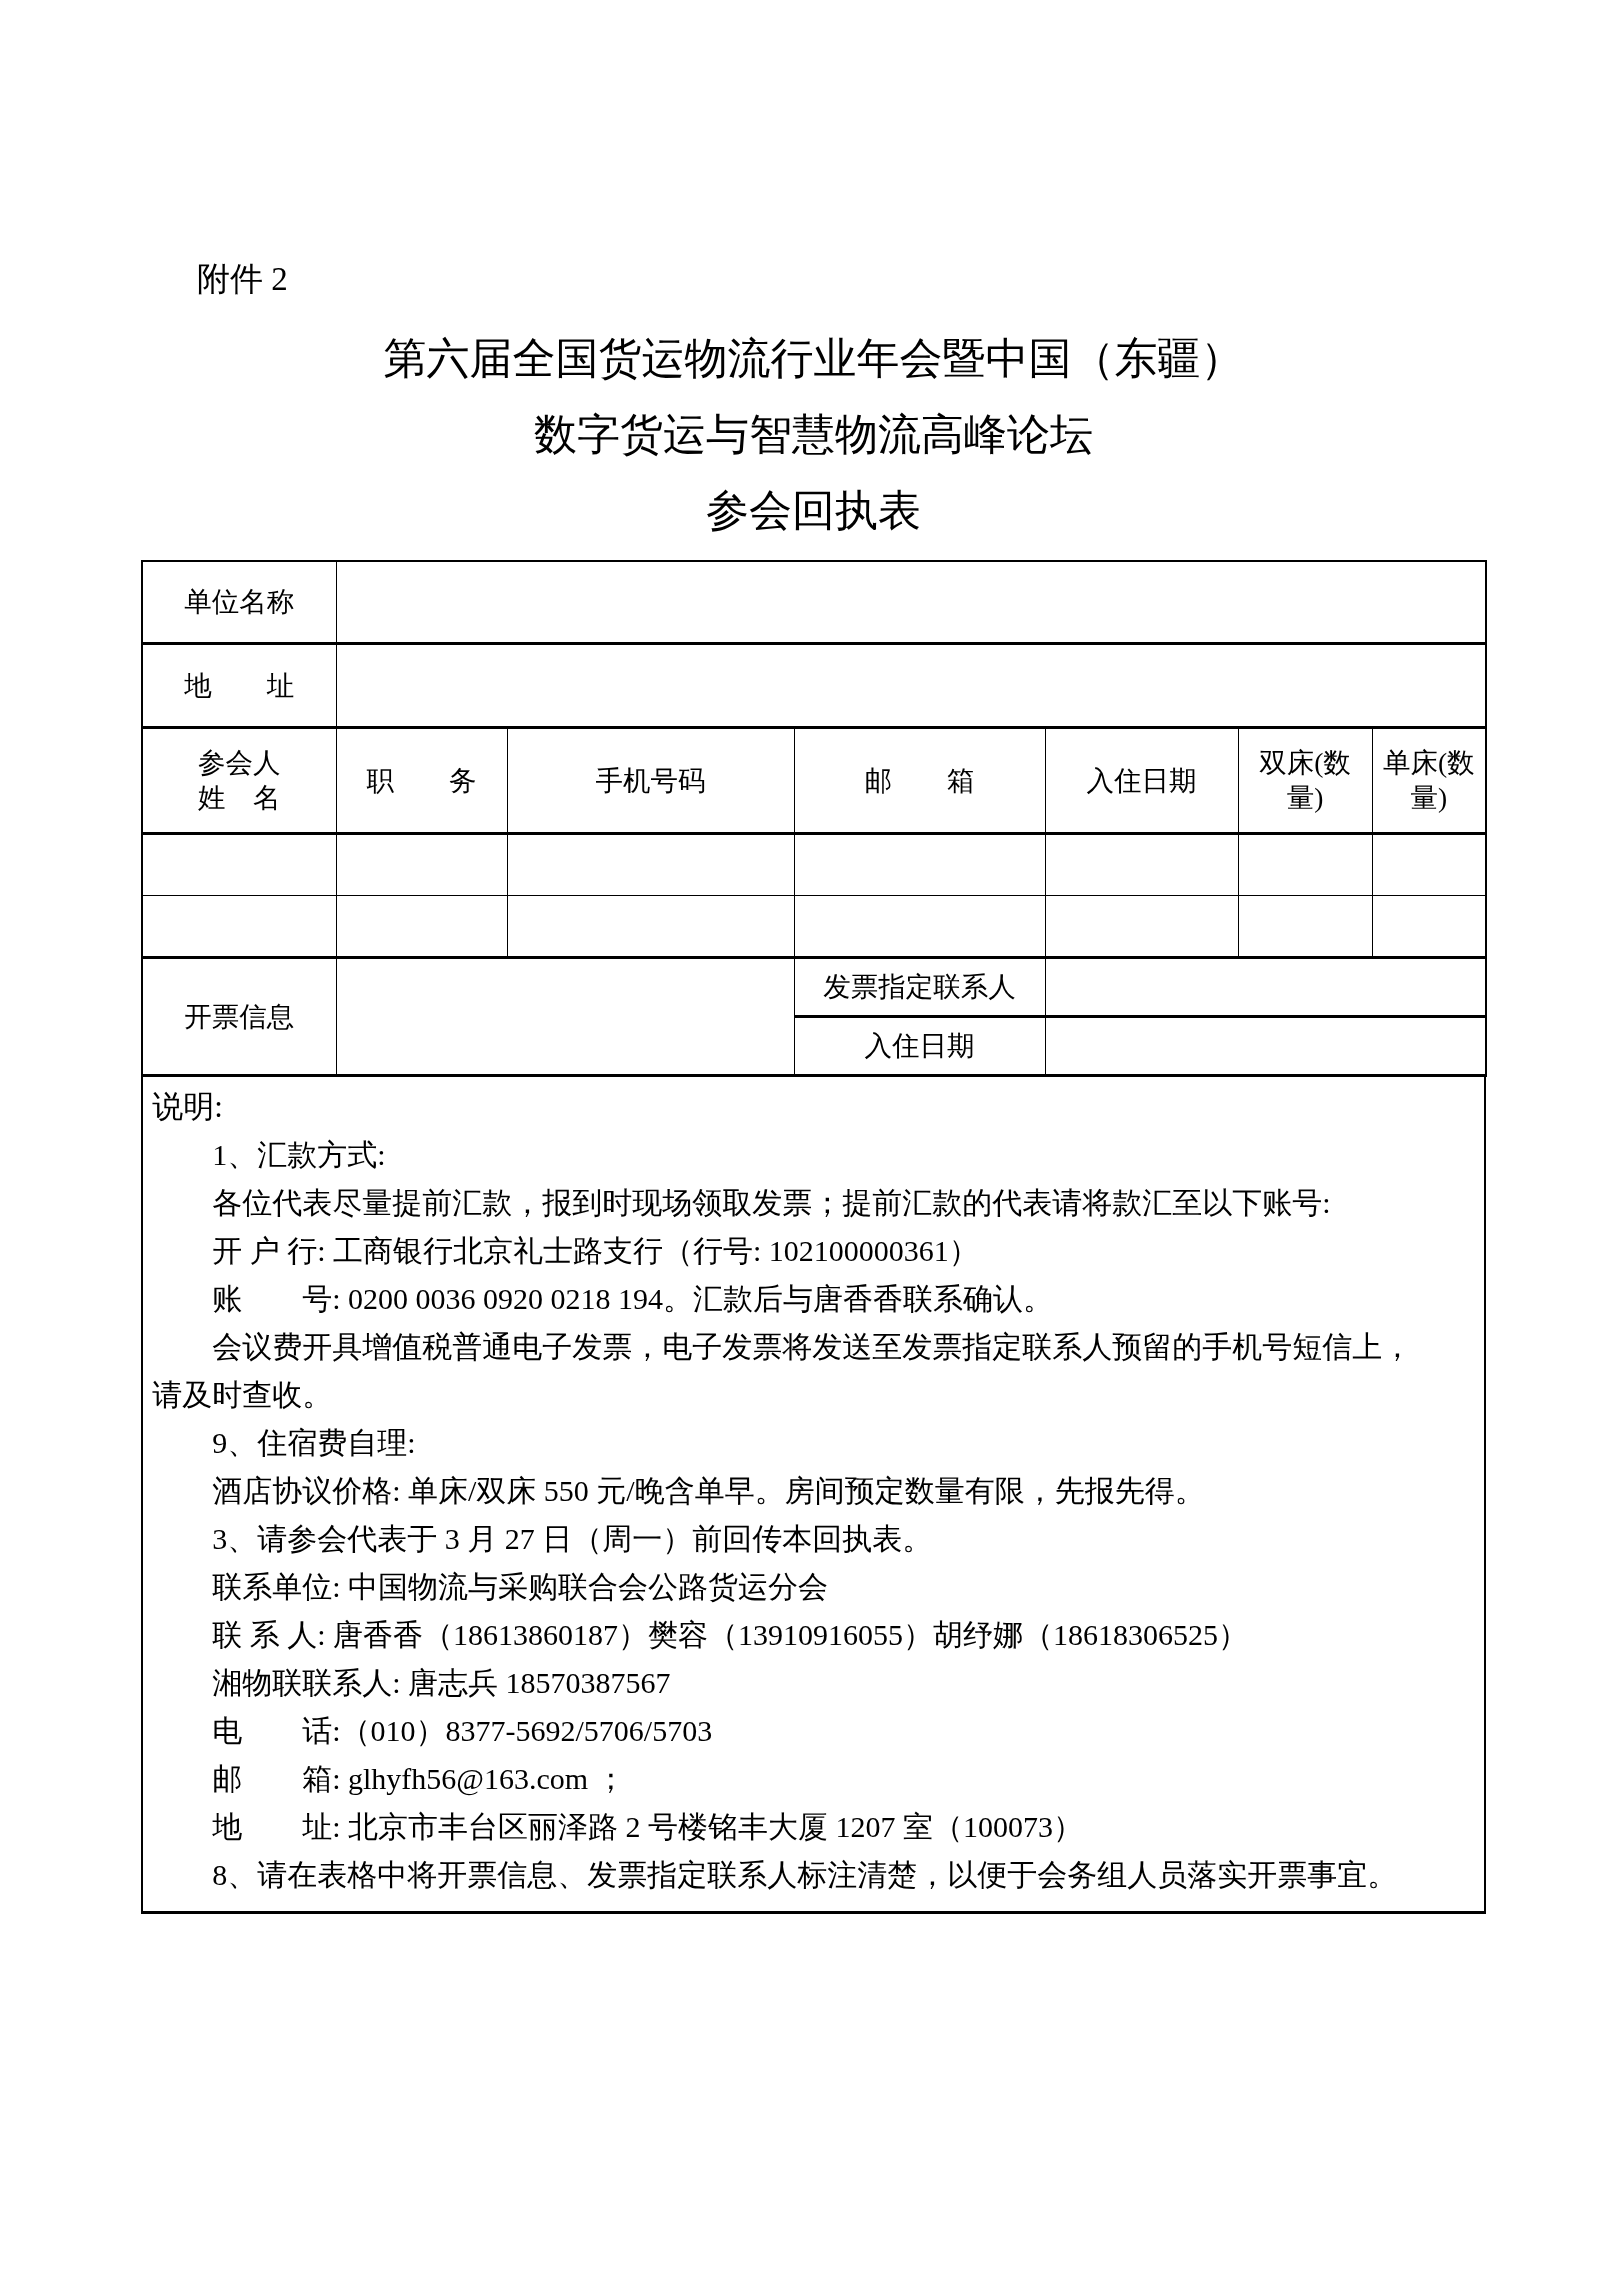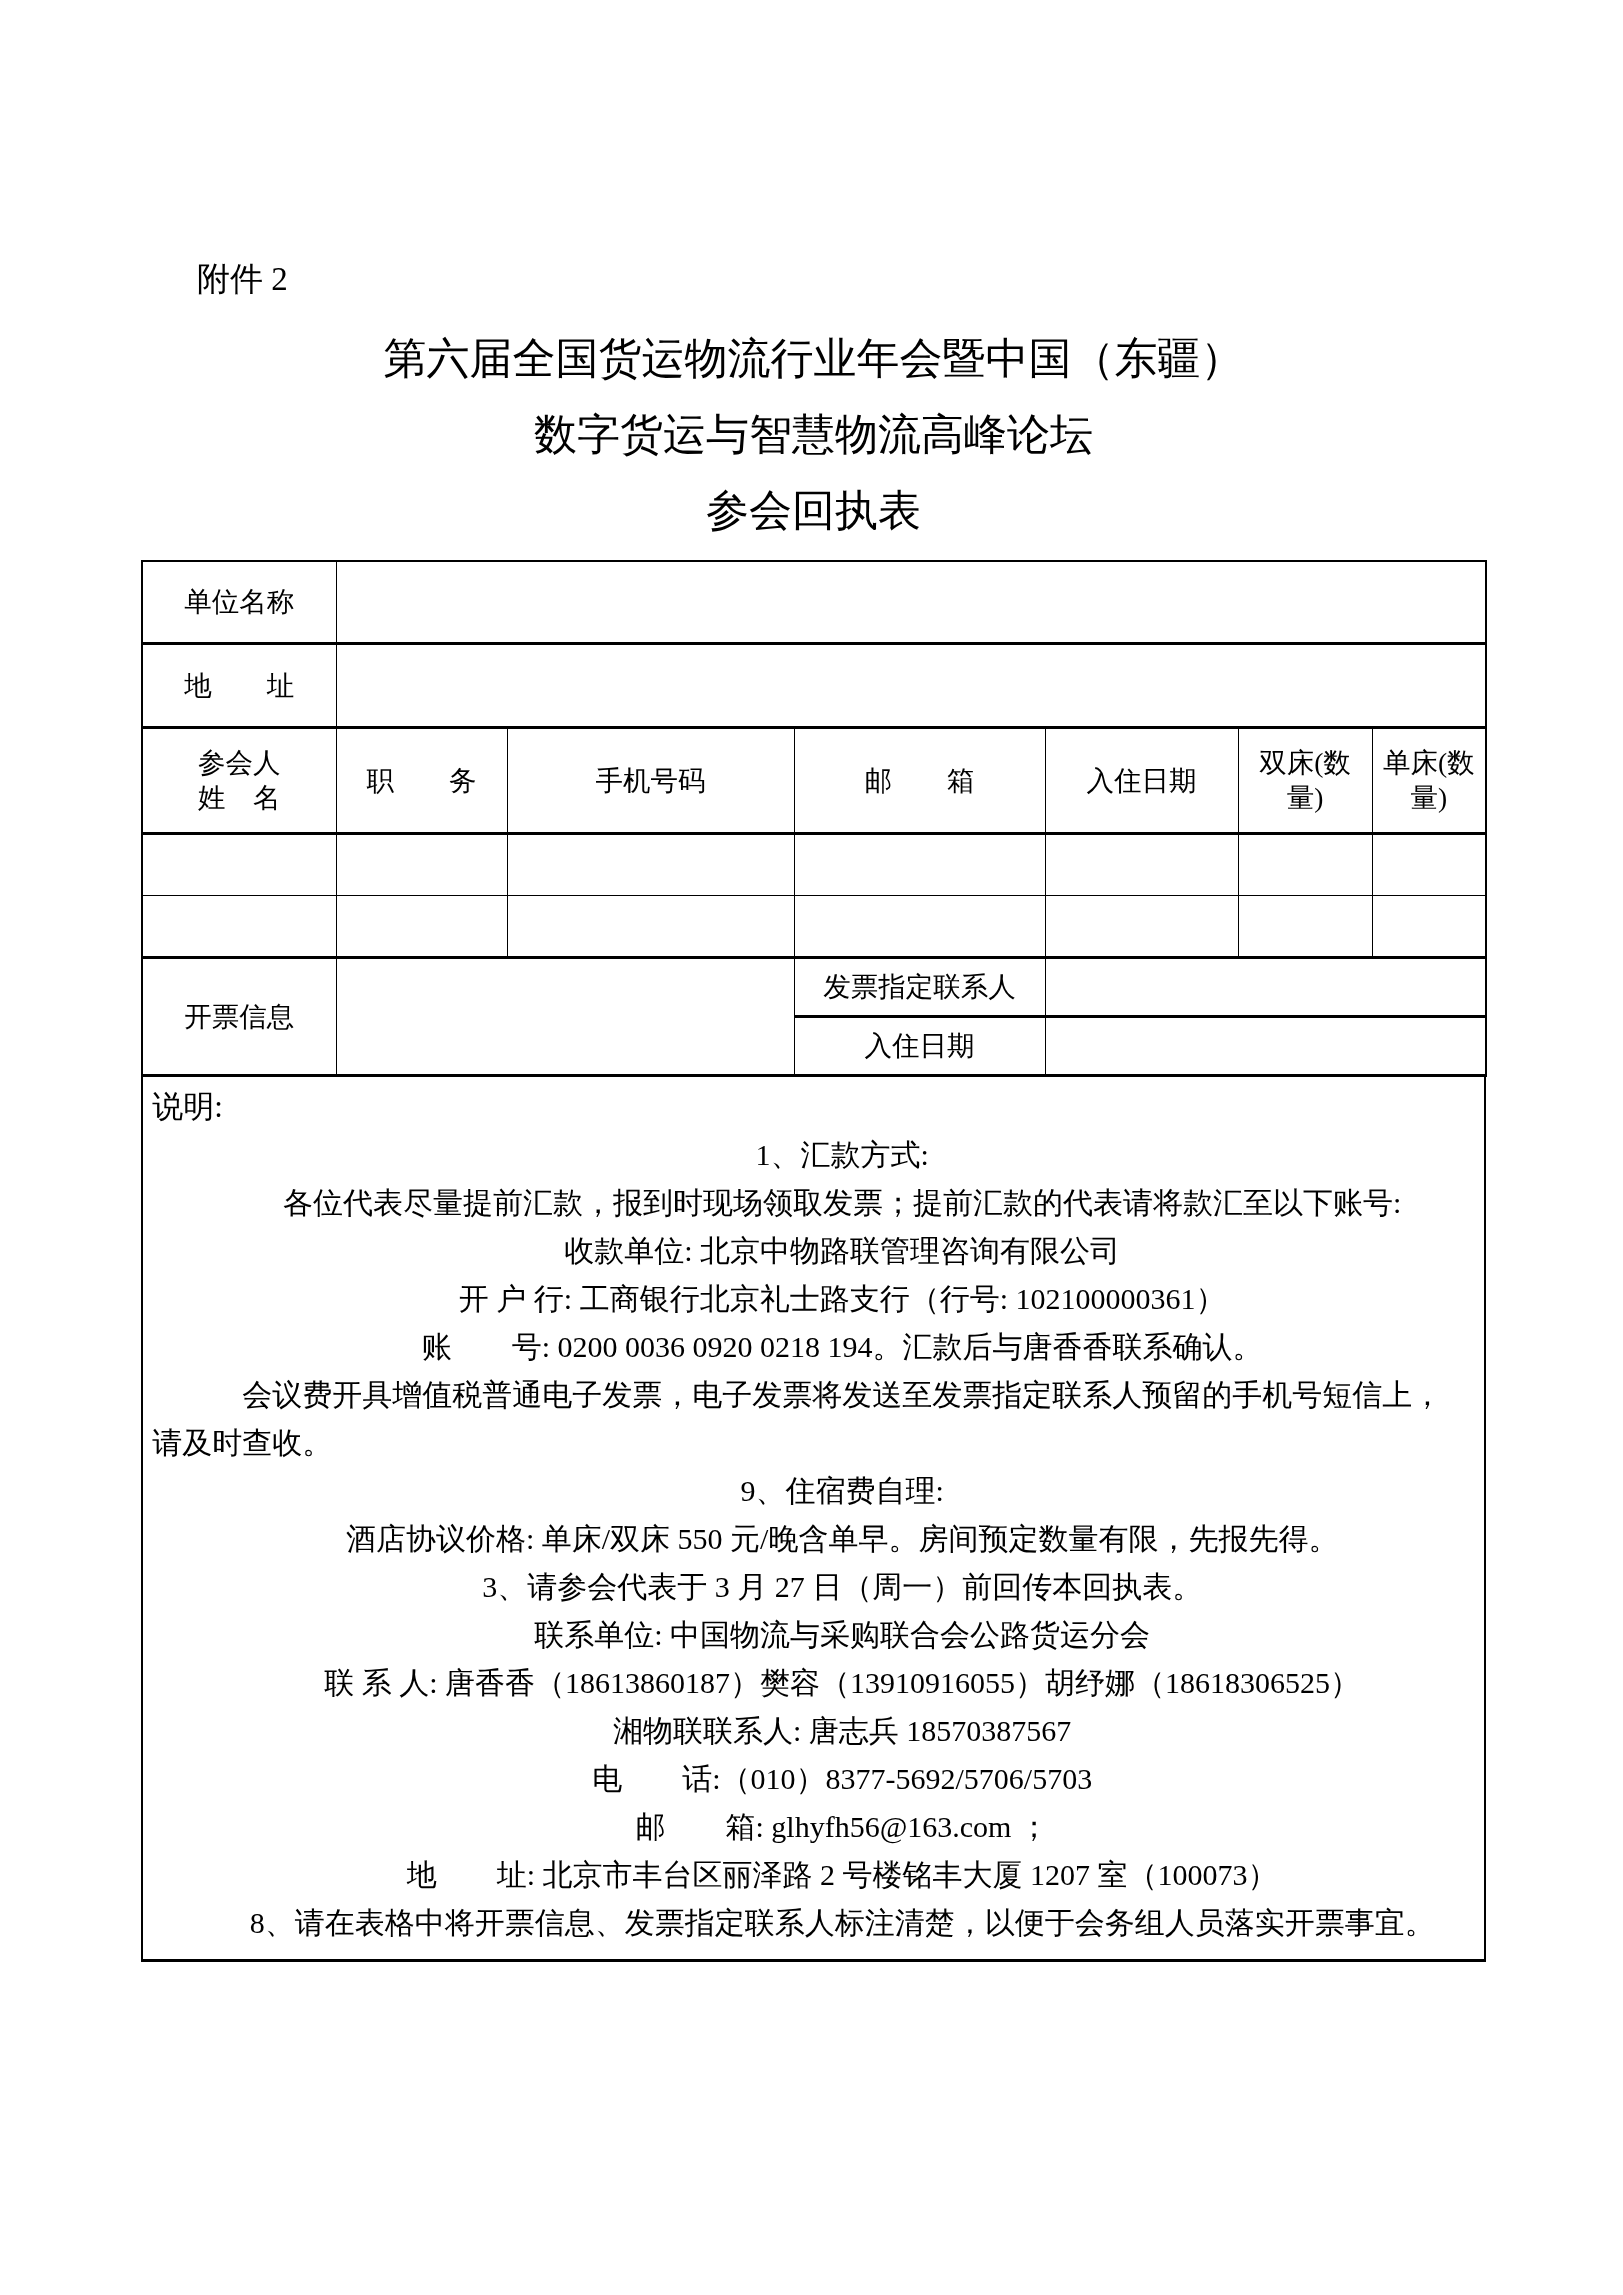--- a/index.html
+++ b/index.html
@@ -30,21 +30,21 @@
   .r-blank{height:62px}.r-sub{height:59px}
   td.prewrap{white-space:pre-line;}
   .notes{
     box-sizing:border-box;width:1345px;
     border:2.6px solid #000;border-top:none;border-bottom:3.9px solid #000;
     padding:6.5px 11.8px 11.8px 9.2px;
     font-size:30px;line-height:48px;
   }
   .notes .heading{font-weight:normal;font-size:31px;white-space:nowrap;}
   .notes .line{white-space:nowrap;}
-  .notes .indent{padding-left:60px;text-align:center;}
+  .notes .indent{padding-left:60px;}
   .page-number{
     position:absolute;right:204px;top:2080px;
     font-size:30px;letter-spacing:1.3px;white-space:nowrap;
   }
 </style>
 </head>
 <body>
 
 <div class="page">
   <div class="content">
@@ -114,21 +114,20 @@
         <td>入住日期</td>
         <td colspan="3"></td>
       </tr>
     </tbody>
       </table>
 
     <div class="notes">
       <div class="heading">说明:</div>
       <div class="line indent">1、汇款方式:</div>
       <div class="line indent">各位代表尽量提前汇款，报到时现场领取发票；提前汇款的代表请将款汇至以下账号:</div>
-      <div class="line indent">收款单位: 北京中物路联管理咨询有限公司</div>
       <div class="line indent">开 户 行: 工商银行北京礼士路支行（行号: 102100000361）</div>
       <div class="line indent">账　　号: 0200 0036 0920 0218 194。汇款后与唐香香联系确认。</div>
       <div class="line indent">会议费开具增值税普通电子发票，电子发票将发送至发票指定联系人预留的手机号短信上，</div>
       <div class="line">请及时查收。</div>
       <div class="line indent">9、住宿费自理:</div>
       <div class="line indent">酒店协议价格: 单床/双床 550 元/晚含单早。房间预定数量有限，先报先得。</div>
       <div class="line indent">3、请参会代表于 3 月 27 日（周一）前回传本回执表。</div>
       <div class="line indent">联系单位: 中国物流与采购联合会公路货运分会</div>
       <div class="line indent">联 系 人: 唐香香（18613860187）樊容（13910916055）胡纾娜（18618306525）</div>
       <div class="line indent">湘物联联系人: 唐志兵 18570387567</div>

